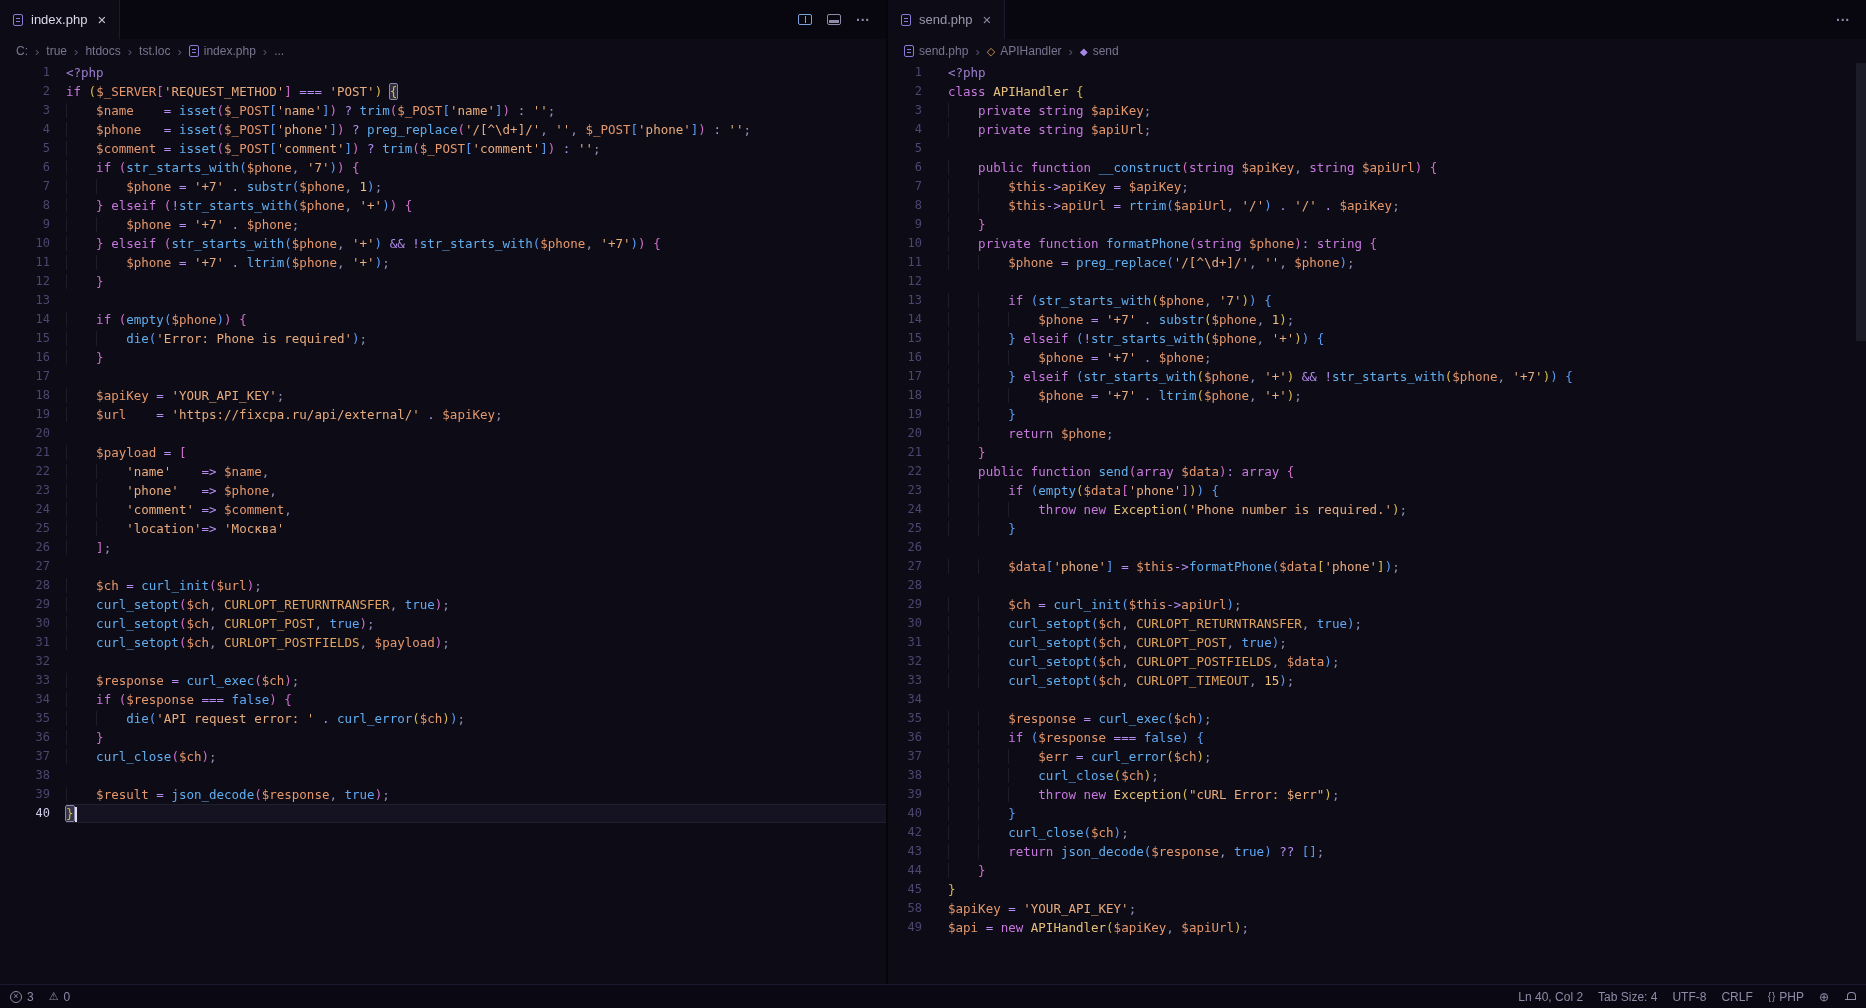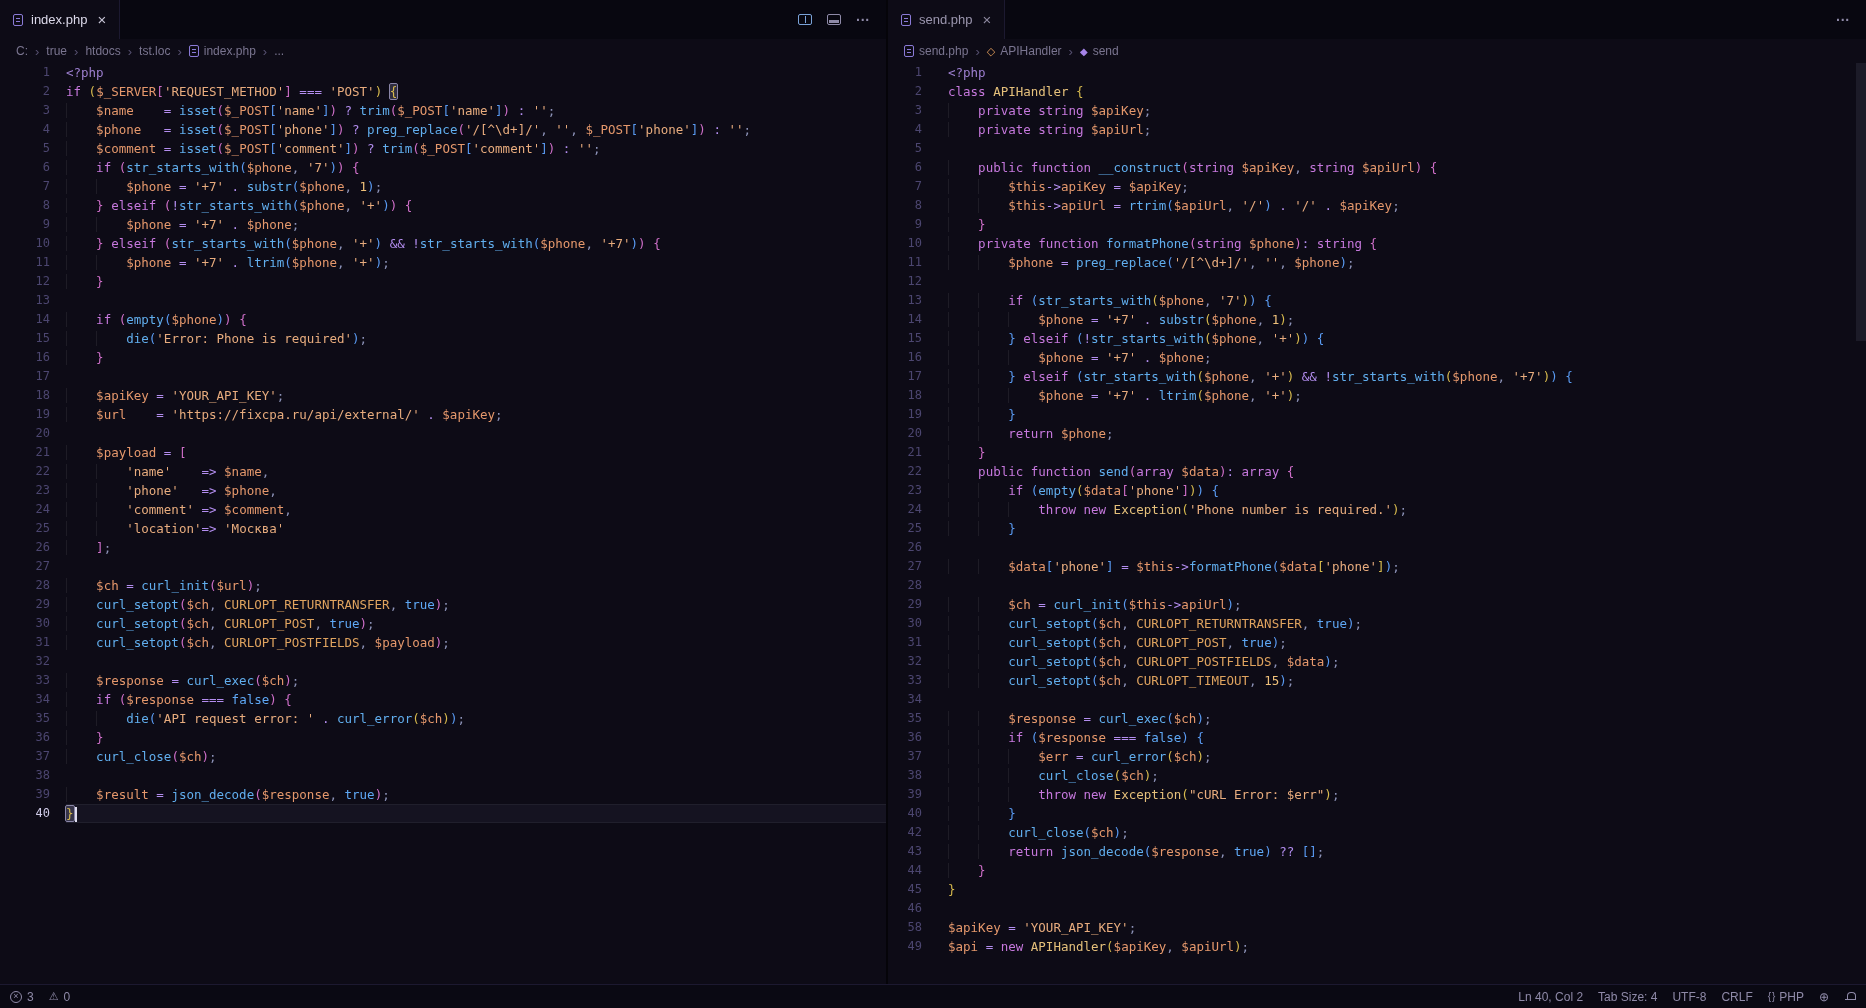--- a/index.html
+++ b/index.html
@@ -478,24 +478,20 @@
           </div>
           <div class="line">
             <span class="gutter">44</span>
             <span class="content"><span class="ind">    </span><span class="tk-b1">}</span></span>
           </div>
           <div class="line">
             <span class="gutter">45</span>
             <span class="content"><span class="tk-b0">}</span></span>
           </div>
           <div class="line">
-            <span class="gutter">46</span>
-            <span class="content"></span>
-          </div>
-          <div class="line">
             <span class="gutter">58</span>
             <span class="content"><span class="tk-var">$apiKey</span> <span class="tk-op">=</span> <span class="tk-str">'YOUR_API_KEY'</span><span class="tk-pn">;</span></span>
           </div>
           <div class="line">
             <span class="gutter">49</span>
             <span class="content"><span class="tk-var">$api</span> <span class="tk-op">=</span> <span class="tk-kw">new</span> <span class="tk-cls">APIHandler</span><span class="tk-b0">(</span><span class="tk-var">$apiKey</span><span class="tk-pn">,</span> <span class="tk-var">$apiUrl</span><span class="tk-b0">)</span><span class="tk-pn">;</span></span>
           </div>
         </div>
     </section>
 

